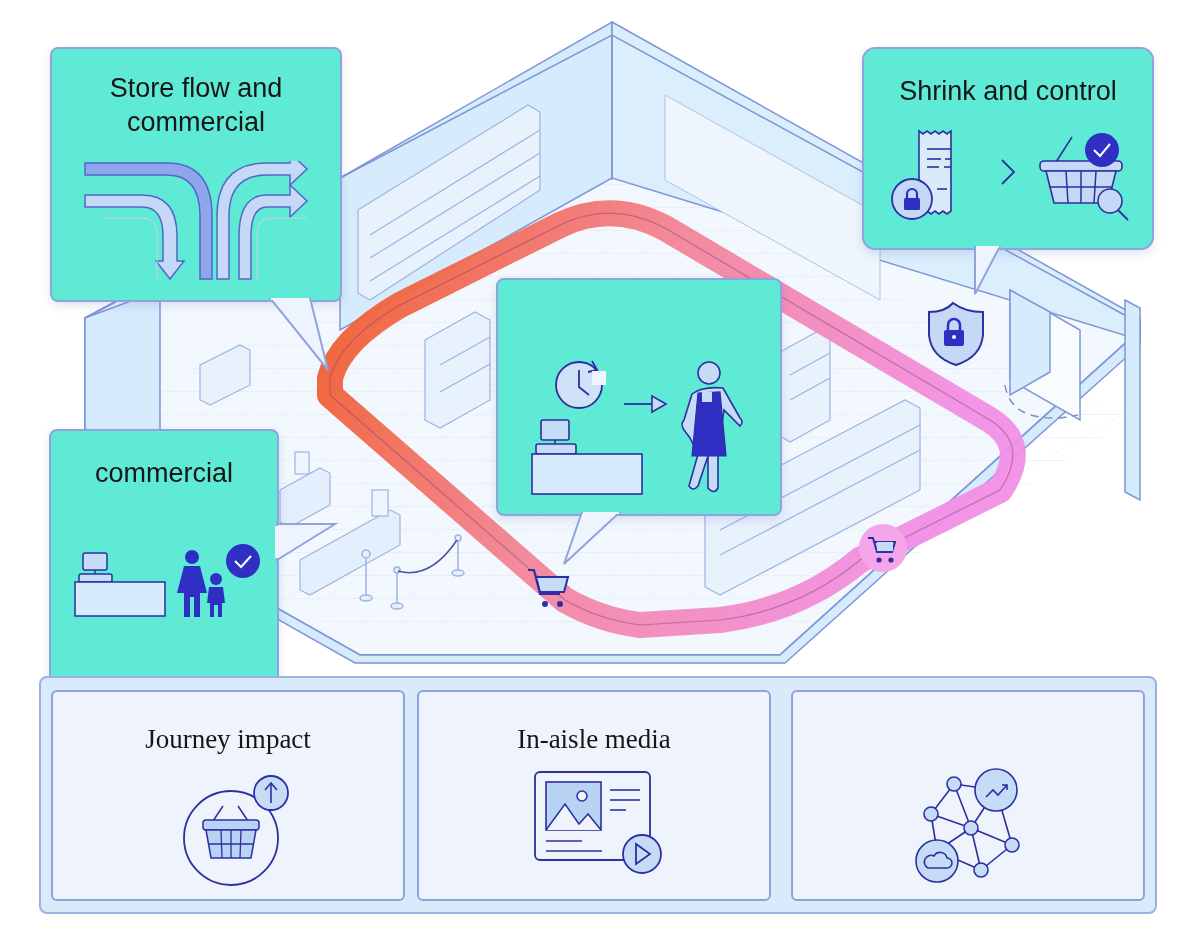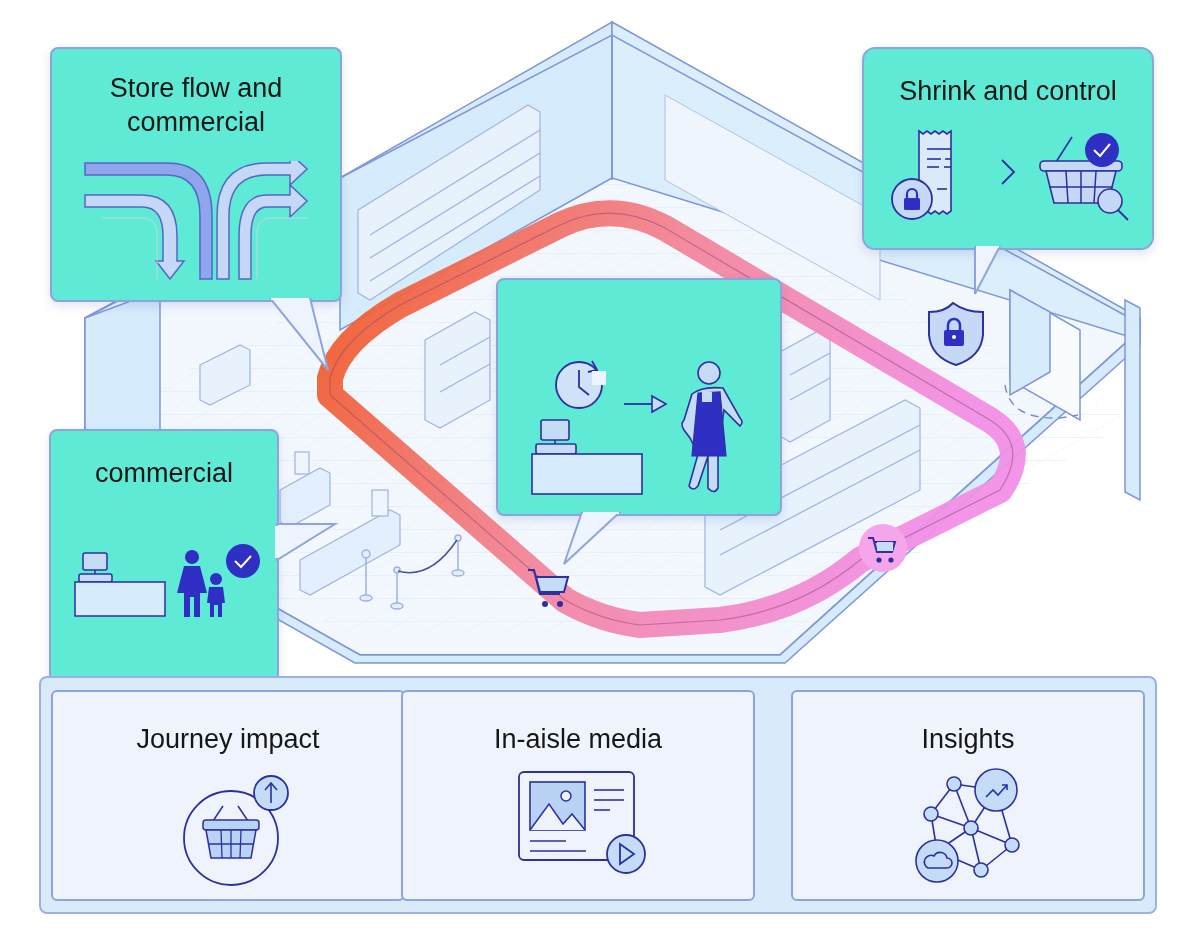--- a/index.html
+++ b/index.html
@@ -23,21 +23,21 @@
     position: absolute; left: 39px; top: 676px; width: 1118px; height: 238px;
     box-sizing: border-box; border: 2px solid #9cb0e3; border-radius: 8px;
     background: #d9ebfb;
   }
   .card {
     position: absolute; top: 12px; width: 354px; height: 211px; box-sizing: border-box;
     background: #eef3fc; border: 2px solid #8ea2dc; border-radius: 6px;
   }
   .card-title {
     position: absolute; left: 0; right: 0; top: 30px; text-align: center;
-    color: #161616; font-size: 27px; line-height: 34px;
+    color: #161616; font-size: 27px; line-height: 34px; font-family: Liberation Serif, serif;
   }
   .card svg.icon { position: absolute; }
 </style>
 </head>
 <body>
 
 <svg id="scene" viewBox="0 0 1200 670" width="1200" height="670">
   <defs>
     <linearGradient id="pathGrad" x1="0" y1="0" x2="1" y2="0.3">
       <stop offset="0" stop-color="#f0581f"></stop>
@@ -284,41 +284,40 @@
           <line x1="60" y1="62" x2="60" y2="90"></line>
           <line x1="70" y1="62" x2="69" y2="90"></line>
           <line x1="37" y1="76" x2="83" y2="76"></line>
         </g>
       <circle cx="100" cy="25" r="17" fill="#c5dcf7" stroke="#2e2fa0" stroke-width="1.8"></circle>
       <line x1="100" y1="35" x2="100" y2="16" stroke="#2e2fa0" stroke-width="1.6"></line>
       <polyline points="94,22 100,15 106,22" fill="none" stroke="#2e2fa0" stroke-width="1.6"></polyline>
     </svg>
   </div>
 
-  <div class="card" style="left:360px;padding-left:24px;">
+  <div class="card" style="left:376px;padding-left:24px;">
     <div class="card-title">In-aisle media</div>
     <svg class="icon" width="135" height="110" style="left:113px; top:76px;" viewBox="0 0 135 110">
       <rect x="3" y="4" width="115" height="88" rx="5" fill="#eef3fc" stroke="#2e2fa0" stroke-width="1.8"></rect>
       <rect x="14" y="14" width="55" height="48" fill="#b9d3f5" stroke="#2e2fa0" stroke-width="1.6"></rect>
       <circle cx="50" cy="28" r="5" fill="#eef3fc" stroke="#2e2fa0" stroke-width="1.5"></circle>
       <polyline points="14,62 33,36 47,56 56,46 69,62" fill="#eef3fc" stroke="#2e2fa0" stroke-width="1.5"></polyline>
       <g stroke="#2e2fa0" stroke-width="1.6">
           <line x1="78" y1="22" x2="108" y2="22"></line>
           <line x1="78" y1="32" x2="108" y2="32"></line>
           <line x1="78" y1="42" x2="94" y2="42"></line>
           <line x1="14" y1="73" x2="50" y2="73"></line>
           <line x1="14" y1="83" x2="70" y2="83"></line>
         </g>
       <circle cx="110" cy="86" r="19" fill="#c5dcf7" stroke="#2e2fa0" stroke-width="1.8"></circle>
       <polygon points="104,76 118,86 104,96" fill="none" stroke="#2e2fa0" stroke-width="1.8"></polygon>
     </svg>
   </div>
 
   <div class="card" style="left:750px;">
-    <div class="card-title">Insights</div>
     <svg class="icon" width="120" height="120" style="left:118px; top:76px;" viewBox="0 0 120 120">
       <g stroke="#2e2fa0" stroke-width="1.6" fill="none">
         <line x1="43" y1="16" x2="85" y2="22"></line>
           <line x1="43" y1="16" x2="20" y2="46"></line>
           <line x1="43" y1="16" x2="60" y2="60"></line>
         <line x1="20" y1="46" x2="60" y2="60"></line>
           <line x1="20" y1="46" x2="26" y2="83"></line>
           <line x1="85" y1="22" x2="60" y2="60"></line>
         <line x1="85" y1="22" x2="101" y2="77"></line>
           <line x1="60" y1="60" x2="101" y2="77"></line>

